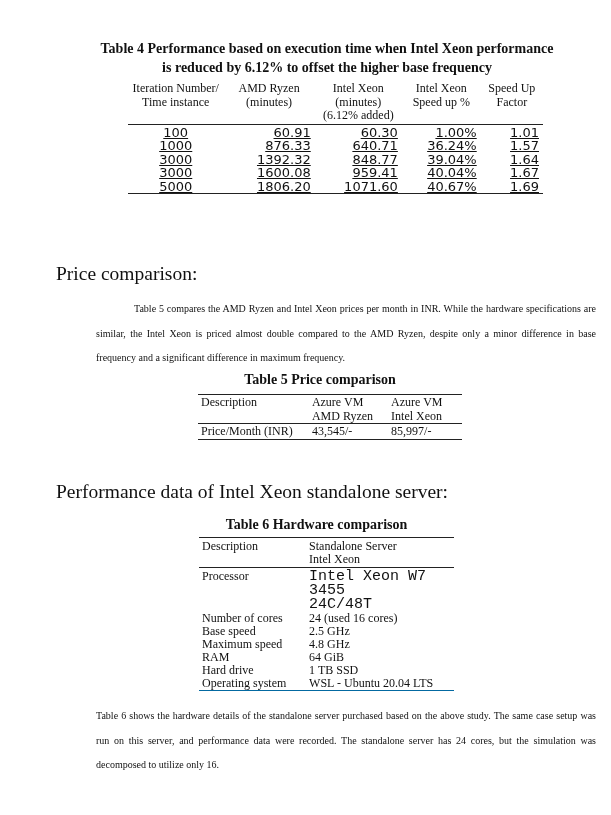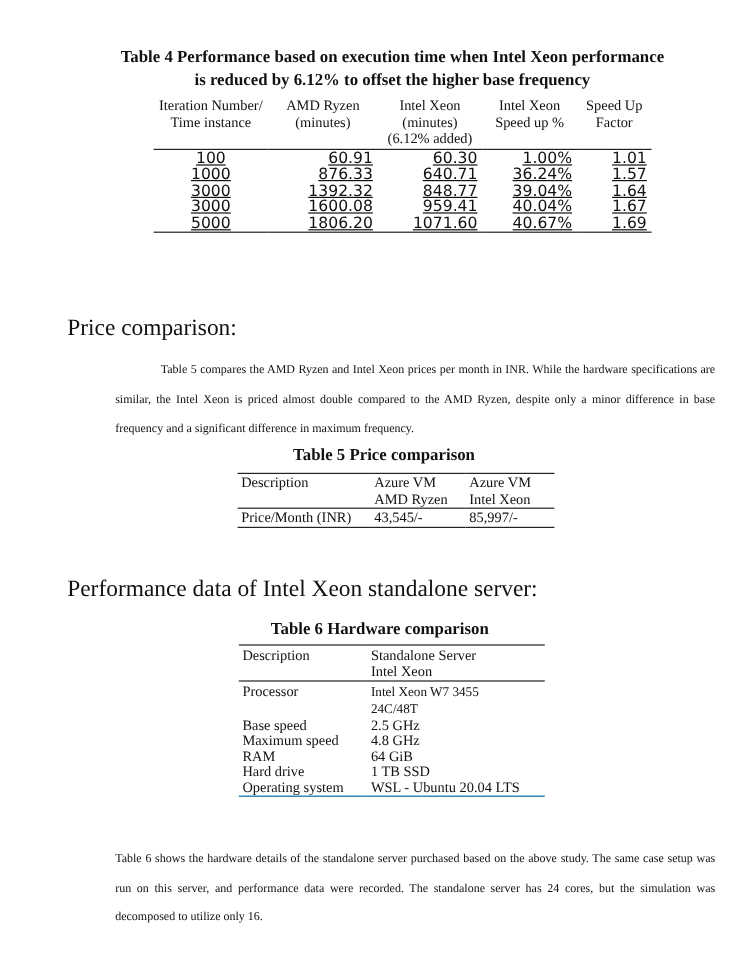--- a/index.html
+++ b/index.html
@@ -16,21 +16,21 @@
   .t4 td.c0 { text-align:center; }
   .t4 tbody tr:first-child td { padding-top:1px; }
   .t4 tbody tr:last-child td { border-bottom:1px solid #222; }
   .t5 { left:188px; top:394px; width:264px; border-top:1px solid #222; }
   .t5 td { font-size:12px; line-height:13.5px; vertical-align:top; padding:1px 3px 0 3px; text-align:left; }
   .t5 tr.r-head td { border-bottom:1px solid #222; }
   .t5 tr.r-body td { border-bottom:1px solid #222; }
   .t6 { left:189px; top:537px; width:255px; border-top:1px solid #222; }
   .t6 td { font-size:12px; line-height:13px; vertical-align:top; padding:0 3px; text-align:left; }
   .t6 tr.r-head td { border-bottom:1px solid #222; padding-top:2px; padding-bottom:1px; }
-  .t6 td.sans { font-family:Liberation Serif, serif; font-size:11px; line-height:14px; }
+  .t6 td.sans { font-family:Liberation Mono, monospace; font-size:15px; line-height:14px; }
   .t6 tr.r-last td { border-bottom:1px solid #0369a1; }
 </style>
 </head>
 <body>
 
 <div class="abs caption" style="left:100px; top:39px; width:454px;">
   <div>Table 4 Performance based on execution time when Intel Xeon performance</div>
   <div>is reduced by 6.12% to offset the higher base frequency</div>
 </div>
 
@@ -143,20 +143,24 @@
     </td>
   </tr>
   <tr>
     <td style="padding-top:2px">Processor</td>
     <td class="sans" style="padding-top:2px">
       <div>Intel Xeon W7 3455</div>
       <div>24C/48T</div>
     </td>
   </tr>
   <tr>
+    <td>Number of cores</td>
+    <td>24 (used 16 cores)</td>
+  </tr>
+  <tr>
     <td>Base speed</td>
     <td>2.5 GHz</td>
   </tr>
   <tr>
     <td>Maximum speed</td>
     <td>4.8 GHz</td>
   </tr>
   <tr>
     <td>RAM</td>
     <td>64 GiB</td>

